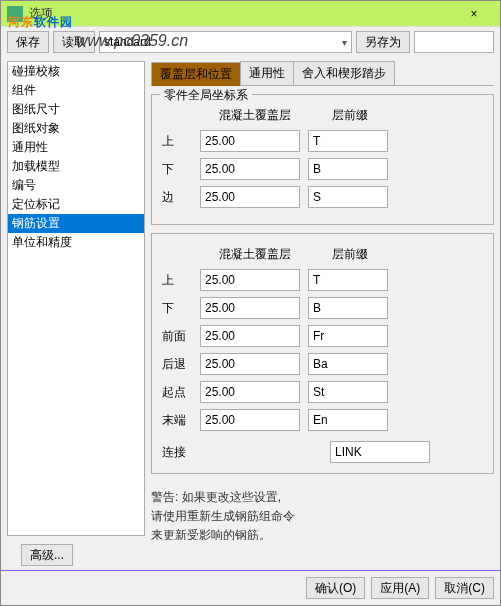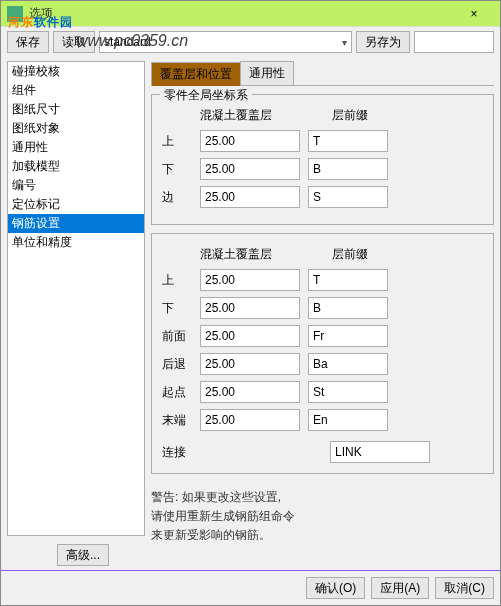--- a/index.html
+++ b/index.html
@@ -23,31 +23,31 @@
 .side-item { padding: 1px 4px; cursor: pointer; white-space: nowrap; }
 .side-item.sel { background: #0078d7; color: #fff; }
 .content { flex: 1; display: flex; flex-direction: column; }
 .tabs { display: flex; border-bottom: 1px solid #adadad; }
 .tab { padding: 3px 8px; border: 1px solid #adadad; border-bottom: none; background: #e7e7e7; cursor: pointer; margin-right: -1px; }
 .tab.active { background: #a16207; position: relative; top: 1px; }
 .groupbox { border: 1px solid #adadad; margin-top: 8px; padding: 8px 10px 10px 10px; position: relative; }
 .groupbox .legend { position: absolute; top: -8px; left: 8px; background: #f0f0f0; padding: 0 4px; }
 .colheads { display: flex; margin: 4px 0 6px 0; }
 .colheads .sp { width: 38px; }
-.colheads .h1 { width: 110px; }
+.colheads .h1 { width: 110px; text-align: center; }
 .colheads .h2 { width: 80px; text-align: center; }
 .frow { display: flex; align-items: center; margin-bottom: 6px; gap: 8px; }
 .frow .lbl { width: 30px; }
 .frow .in1 { width: 100px; }
 .frow .in2 { width: 80px; }
 .frow2 { display: flex; align-items: center; margin-top: 10px; gap: 16px; }
 .frow2 .lbl { width: 36px; }
 .frow2 .in { width: 100px; }
 .warn { margin-top: 14px; color: #333; line-height: 1.6; }
-.advrow { padding: 4px 20px; margin-left: 36px; }
+.advrow { padding: 4px 20px; }
 .bottomrow { display: flex; justify-content: flex-end; padding: 6px; gap: 6px; border-top: 1px solid #8b5cf6; }
 </style>
 </head>
 <body>
 
 <div class="window">
   <div class="titlebar">
     <div class="icon"></div>
     <div class="title">选项</div>
     <div class="close">×</div>
@@ -75,20 +75,21 @@
         <div class="side-item">编号</div>
         <div class="side-item">定位标记</div>
         <div class="side-item sel">钢筋设置</div>
         <div class="side-item">单位和精度</div>
       </div>
 
     <div class="content">
       <div class="tabs" id="tabs">
           <div class="tab active">覆盖层和位置</div>
           <div class="tab">通用性</div>
+          <div class="tab">舍入和楔形踏步</div>
         </div>
 
       <div class="groupbox">
         <div class="legend">零件全局坐标系</div>
         <div class="colheads">
           <div class="sp"></div>
           <div class="h1">混凝土覆盖层</div>
           <div class="h2">层前缀</div>
         </div>
         <div id="global-rows">

